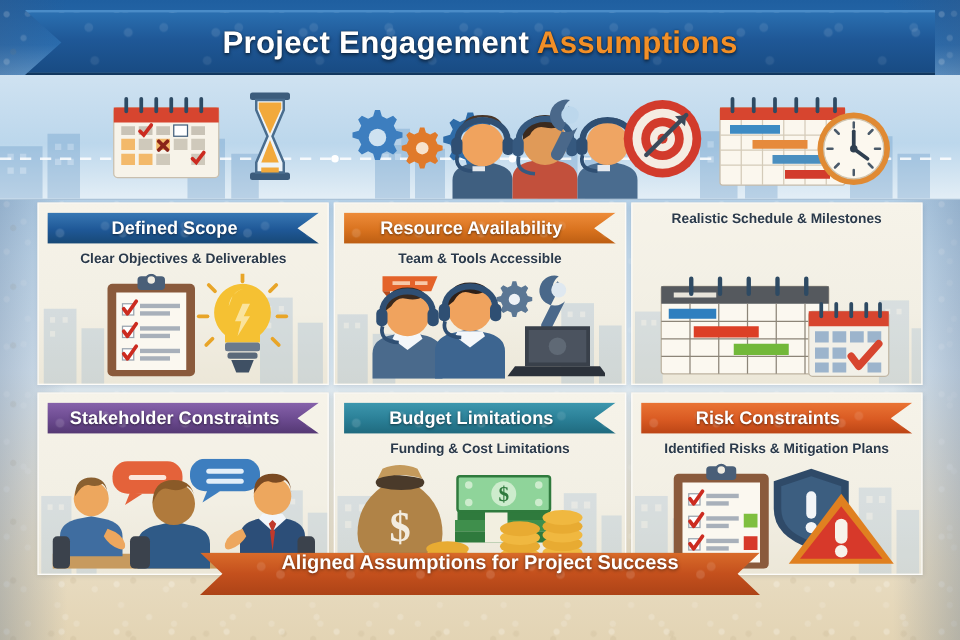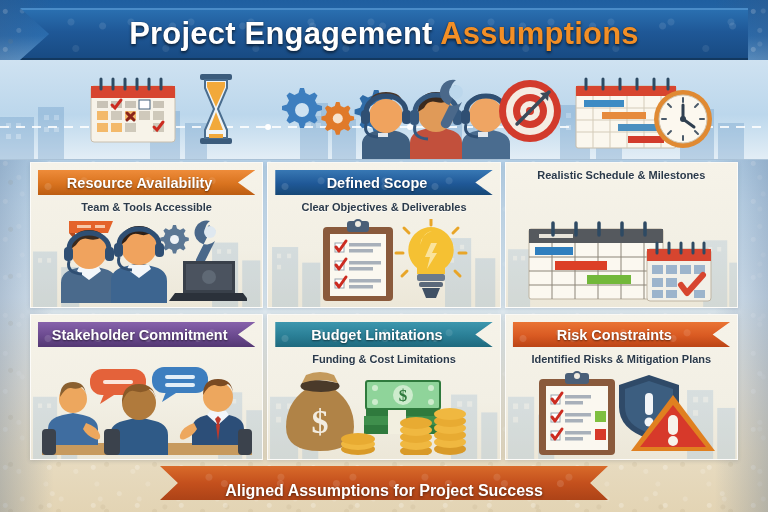--- a/index.html
+++ b/index.html
@@ -66,21 +66,21 @@
   .title-banner .speck {
     position: absolute; inset: 0;
     background-image:
       radial-gradient(circle at 18% 40%, rgba(255,255,255,.10) 0 3px, transparent 4px),
       radial-gradient(circle at 62% 70%, rgba(255,255,255,.08) 0 3px, transparent 4px),
       radial-gradient(circle at 85% 25%, rgba(255,255,255,.09) 0 3px, transparent 4px);
     background-size: 70px 40px, 90px 55px, 60px 48px;
     pointer-events: none;
   }
   .title-text {
-    font-size: 31px; font-weight: bold; letter-spacing: .2px;
+    font-size: 25px; font-weight: bold; letter-spacing: .2px;
     color: #ffffff;
     text-shadow: 0 2px 3px rgba(0,0,0,.55), 0 0 1px rgba(0,0,0,.6);
     white-space: nowrap; position: relative;
   }
   .title-accent { color: #f28f27; }
 
   
   .header-strip {
     position: absolute; left: 0; top: 60px;
     width: 768px; height: 100px;
@@ -148,25 +148,25 @@
   }
   .art {
     position: relative; z-index: 2;
     flex: 1; width: 100%;
     display: flex; align-items: flex-end; justify-content: center;
     padding-bottom: 4px;
   }
 
   
   .footer-ribbon {
-    position: absolute; left: 160px; top: 466px;
+    position: absolute; left: 160px; top: 442px;
     width: 448px; height: 34px;
     background: linear-gradient(to bottom, #d96b2a 0%, #c4501d 50%, #ad4317 100%);
     clip-path: polygon(0 0, 100% 0, 96% 50%, 100% 100%, 0 100%, 4% 50%);
-    display: flex; align-items: flex-end; justify-content: center;
+    display: flex; align-items: flex-start; justify-content: center;
     box-shadow: 0 2px 6px rgba(0,0,0,.35);
     z-index: 7;
   }
   .footer-ribbon::after {
     content:"";
     position:absolute; inset:0;
     background-image:
       radial-gradient(circle at 15% 55%, rgba(255,255,255,.12) 0 3px, transparent 4px),
       radial-gradient(circle at 68% 28%, rgba(255,255,255,.10) 0 3px, transparent 4px);
     background-size: 56px 32px, 72px 40px;
@@ -395,92 +395,20 @@
   <div class="title-banner">
     <span class="speck"></span>
     <span class="title-text"><span>Project Engagement </span><span class="title-accent">Assumptions</span></span>
   </div>
 
   <div class="grid">
 
     <div class="card">
       <svg class="citybg" viewBox="0 0 230 80" preserveAspectRatio="none">
         <g fill="#6d9cc8">
-            <rect x="2" y="30" width="24" height="50"></rect>
-            <rect x="30" y="44" width="18" height="36"></rect>
-            <rect x="180" y="22" width="26" height="58"></rect>
-            <rect x="210" y="38" width="18" height="42"></rect>
-          </g>
-        <g fill="#fff" opacity=".5">
-            <rect x="7" y="36" width="4" height="4"></rect>
-            <rect x="16" y="36" width="4" height="4"></rect>
-            <rect x="185" y="28" width="4" height="4"></rect>
-            <rect x="195" y="28" width="4" height="4"></rect>
-          </g>
-      </svg>
-      <div class="ribbon" style="background:linear-gradient(to bottom,#ee8c3a 0%,#d9731f 55%,#bc5d12 100%)">
-        <span class="ribbon-text">Resource Availability</span>
-      </div>
-      <div class="subtitle">Team &amp; Tools Accessible</div>
-      <div class="art">
-        <svg width="200" height="86" viewBox="0 0 200 86">
-          <g fill="#5b7794">
-            <path d="M126 8 l3 0 l1 3.6 l3 1.4 l3.4-1.8 l2.2 2.2 l-1.8 3.4 l1.4 3 l3.6 1 l0 3 l-3.6 1 l-1.4 3 l1.8 3.4 l-2.2 2.2 l-3.4-1.8 l-3 1.4 l-1 3.6 l-3 0 l-1-3.6 l-3-1.4 l-3.4 1.8 l-2.2-2.2 l1.8-3.4 l-1.4-3 l-3.6-1 l0-3 l3.6-1 l1.4-3 l-1.8-3.4 l2.2-2.2 l3.4 1.8 l3-1.4 z"></path>
-          </g>
-          <circle cx="127.5" cy="22.5" r="4.5" fill="#eef2f6"></circle>
-          <g>
-            <path d="M163 4 a12 12 0 1 0 5 20 l-11 22 a4.5 4.5 0 0 1 -8 -3.6 l11 -22 a12 12 0 0 1 3 -16.4 z
-                     M162 8 l-5 7 l4.5 4.5 l7 -5.4 z" fill="#4a688a"></path>
-            <circle cx="163" cy="15" r="6" fill="#dfe8f0"></circle>
-          </g>
-
-          <g>
-            <path d="M22 4 h44 l-5 12 h-39 z" fill="#e4632a"></path>
-            <path d="M22 16 h6 v7 z" fill="#b64a1c"></path>
-            <g fill="#f7c8a8">
-                <rect x="30" y="8" width="14" height="3"></rect>
-                <rect x="48" y="8" width="10" height="3"></rect>
-              </g>
-          </g>
-
-          <g>
-            <path d="M14 86 v-20 q0-12 16-15 l12-3 l12 3 q16 3 16 15 v20 z" fill="#4a6a8c"></path>
-            <path d="M30 54 l12 9 l12-9 l-2 -4 l-20 0 z" fill="#f4f7fa"></path>
-            <circle cx="42" cy="34" r="18" fill="#f0a35e"></circle>
-            <path d="M24 32 q0-19 18-19 q18 0 18 19 q0-8 -5-12 q-6 4 -14 2 q-7 -2 -12 6 z" fill="#3a2a1e"></path>
-            <path d="M22 32 a20 16 0 0 1 40 0" stroke="#2f4f73" stroke-width="5" fill="none"></path>
-            <rect x="17" y="30" width="9" height="14" rx="4" fill="#2f4f73"></rect>
-            <rect x="58" y="30" width="9" height="14" rx="4" fill="#2f4f73"></rect>
-            <path d="M22 44 q-3 12 13 13" stroke="#2f4f73" stroke-width="3" fill="none"></path>
-          </g>
-
-          <g>
-            <path d="M64 86 v-22 q0-12 16-15 l12-3 l12 3 q16 3 16 15 v22 z" fill="#3d6590"></path>
-            <path d="M80 52 l12 9 l12-9 l-2 -4 l-20 0 z" fill="#f4f7fa"></path>
-            <circle cx="92" cy="30" r="18" fill="#f0a35e"></circle>
-            <path d="M74 28 q0-19 18-19 q18 0 18 19 q0-9 -5-13 q-6 5 -14 2 q-7 -2 -12 7 z" fill="#2e2018"></path>
-            <path d="M72 28 a20 16 0 0 1 40 0" stroke="#2f4f73" stroke-width="5" fill="none"></path>
-            <rect x="67" y="26" width="9" height="14" rx="4" fill="#2f4f73"></rect>
-            <rect x="108" y="26" width="9" height="14" rx="4" fill="#2f4f73"></rect>
-            <path d="M72 40 q-3 12 13 13" stroke="#2f4f73" stroke-width="3" fill="none"></path>
-          </g>
-
-          <g>
-            <path d="M136 44 h52 v32 h-52 z" fill="#39404a"></path>
-            <path d="M139 47 h46 v26 h-46 z" fill="#4b535f"></path>
-            <ellipse cx="162" cy="60" rx="7" ry="7" fill="#5f6975"></ellipse>
-            <path d="M128 76 h68 l6 8 h-80 z" fill="#2b313a"></path>
-          </g>
-        </svg>
-      </div>
-    </div>
-
-    <div class="card">
-      <svg class="citybg" viewBox="0 0 230 80" preserveAspectRatio="none">
-        <g fill="#6d9cc8">
             <rect x="4" y="26" width="26" height="54"></rect>
             <rect x="34" y="40" width="18" height="40"></rect>
             <rect x="176" y="18" width="26" height="62"></rect>
             <rect x="206" y="36" width="20" height="44"></rect>
           </g>
         <g fill="#fff" opacity=".5">
             <rect x="9" y="32" width="4" height="4"></rect>
             <rect x="19" y="32" width="4" height="4"></rect>
             <rect x="9" y="42" width="4" height="4"></rect>
             <rect x="181" y="24" width="4" height="4"></rect>
@@ -525,20 +453,92 @@
                 <line x1="168" y1="34" x2="175" y2="34"></line>
               <line x1="116" y1="52" x2="111" y2="57"></line>
                 <line x1="164" y1="52" x2="169" y2="57"></line>
             </g>
             <path d="M140 8 a23 23 0 0 1 14 41 v6 h-28 v-6 a23 23 0 0 1 14 -41 z" fill="#f5c133"></path>
             <path d="M132 18 a14 14 0 0 1 9 -6 a16 16 0 0 0 -12 14 z" fill="#fce79a"></path>
             <path d="M140 24 l-6 14 h5 l-3 12 l10 -16 h-5 l5 -10 z" fill="#fbe7a8" opacity=".9"></path>
             <rect x="126" y="55" width="28" height="7" rx="2" fill="#6b7a8c"></rect>
             <rect x="128" y="63" width="24" height="5" rx="2" fill="#5b697a"></rect>
             <path d="M131 69 h18 l-4 10 h-10 z" fill="#3f5064"></path>
+          </g>
+        </svg>
+      </div>
+    </div>
+
+    <div class="card">
+      <svg class="citybg" viewBox="0 0 230 80" preserveAspectRatio="none">
+        <g fill="#6d9cc8">
+            <rect x="2" y="30" width="24" height="50"></rect>
+            <rect x="30" y="44" width="18" height="36"></rect>
+            <rect x="180" y="22" width="26" height="58"></rect>
+            <rect x="210" y="38" width="18" height="42"></rect>
+          </g>
+        <g fill="#fff" opacity=".5">
+            <rect x="7" y="36" width="4" height="4"></rect>
+            <rect x="16" y="36" width="4" height="4"></rect>
+            <rect x="185" y="28" width="4" height="4"></rect>
+            <rect x="195" y="28" width="4" height="4"></rect>
+          </g>
+      </svg>
+      <div class="ribbon" style="background:linear-gradient(to bottom,#ee8c3a 0%,#d9731f 55%,#bc5d12 100%)">
+        <span class="ribbon-text">Resource Availability</span>
+      </div>
+      <div class="subtitle">Team &amp; Tools Accessible</div>
+      <div class="art">
+        <svg width="200" height="86" viewBox="0 0 200 86">
+          <g fill="#5b7794">
+            <path d="M126 8 l3 0 l1 3.6 l3 1.4 l3.4-1.8 l2.2 2.2 l-1.8 3.4 l1.4 3 l3.6 1 l0 3 l-3.6 1 l-1.4 3 l1.8 3.4 l-2.2 2.2 l-3.4-1.8 l-3 1.4 l-1 3.6 l-3 0 l-1-3.6 l-3-1.4 l-3.4 1.8 l-2.2-2.2 l1.8-3.4 l-1.4-3 l-3.6-1 l0-3 l3.6-1 l1.4-3 l-1.8-3.4 l2.2-2.2 l3.4 1.8 l3-1.4 z"></path>
+          </g>
+          <circle cx="127.5" cy="22.5" r="4.5" fill="#eef2f6"></circle>
+          <g>
+            <path d="M163 4 a12 12 0 1 0 5 20 l-11 22 a4.5 4.5 0 0 1 -8 -3.6 l11 -22 a12 12 0 0 1 3 -16.4 z
+                     M162 8 l-5 7 l4.5 4.5 l7 -5.4 z" fill="#4a688a"></path>
+            <circle cx="163" cy="15" r="6" fill="#dfe8f0"></circle>
+          </g>
+
+          <g>
+            <path d="M22 4 h44 l-5 12 h-39 z" fill="#e4632a"></path>
+            <path d="M22 16 h6 v7 z" fill="#b64a1c"></path>
+            <g fill="#f7c8a8">
+                <rect x="30" y="8" width="14" height="3"></rect>
+                <rect x="48" y="8" width="10" height="3"></rect>
+              </g>
+          </g>
+
+          <g>
+            <path d="M14 86 v-20 q0-12 16-15 l12-3 l12 3 q16 3 16 15 v20 z" fill="#4a6a8c"></path>
+            <path d="M30 54 l12 9 l12-9 l-2 -4 l-20 0 z" fill="#f4f7fa"></path>
+            <circle cx="42" cy="34" r="18" fill="#f0a35e"></circle>
+            <path d="M24 32 q0-19 18-19 q18 0 18 19 q0-8 -5-12 q-6 4 -14 2 q-7 -2 -12 6 z" fill="#3a2a1e"></path>
+            <path d="M22 32 a20 16 0 0 1 40 0" stroke="#2f4f73" stroke-width="5" fill="none"></path>
+            <rect x="17" y="30" width="9" height="14" rx="4" fill="#2f4f73"></rect>
+            <rect x="58" y="30" width="9" height="14" rx="4" fill="#2f4f73"></rect>
+            <path d="M22 44 q-3 12 13 13" stroke="#2f4f73" stroke-width="3" fill="none"></path>
+          </g>
+
+          <g>
+            <path d="M64 86 v-22 q0-12 16-15 l12-3 l12 3 q16 3 16 15 v22 z" fill="#3d6590"></path>
+            <path d="M80 52 l12 9 l12-9 l-2 -4 l-20 0 z" fill="#f4f7fa"></path>
+            <circle cx="92" cy="30" r="18" fill="#f0a35e"></circle>
+            <path d="M74 28 q0-19 18-19 q18 0 18 19 q0-9 -5-13 q-6 5 -14 2 q-7 -2 -12 7 z" fill="#2e2018"></path>
+            <path d="M72 28 a20 16 0 0 1 40 0" stroke="#2f4f73" stroke-width="5" fill="none"></path>
+            <rect x="67" y="26" width="9" height="14" rx="4" fill="#2f4f73"></rect>
+            <rect x="108" y="26" width="9" height="14" rx="4" fill="#2f4f73"></rect>
+            <path d="M72 40 q-3 12 13 13" stroke="#2f4f73" stroke-width="3" fill="none"></path>
+          </g>
+
+          <g>
+            <path d="M136 44 h52 v32 h-52 z" fill="#39404a"></path>
+            <path d="M139 47 h46 v26 h-46 z" fill="#4b535f"></path>
+            <ellipse cx="162" cy="60" rx="7" ry="7" fill="#5f6975"></ellipse>
+            <path d="M128 76 h68 l6 8 h-80 z" fill="#2b313a"></path>
           </g>
         </svg>
       </div>
     </div>
 
     <div class="card">
       <svg class="citybg" viewBox="0 0 230 80" preserveAspectRatio="none">
         <g fill="#7aa5cc">
             <rect x="2" y="28" width="22" height="52"></rect>
             <rect x="196" y="20" width="24" height="60"></rect>
@@ -613,21 +613,21 @@
             <rect x="214" y="36" width="16" height="44"></rect>
           </g>
         <g fill="#fff" opacity=".5">
             <rect x="7" y="30" width="4" height="4"></rect>
             <rect x="16" y="30" width="4" height="4"></rect>
             <rect x="191" y="26" width="4" height="4"></rect>
             <rect x="200" y="26" width="4" height="4"></rect>
           </g>
       </svg>
       <div class="ribbon" style="background:linear-gradient(to bottom,#8762ab 0%,#6b4a8f 55%,#543873 100%)">
-        <span class="ribbon-text">Stakeholder Commitment</span>
+        <span class="ribbon-text">Stakeholder Constraints</span>
       </div>
       <div class="art">
         <svg width="210" height="88" viewBox="0 0 210 88">
           <g>
             <rect x="48" y="2" width="56" height="26" rx="12" fill="#e4623a"></rect>
             <path d="M62 27 l-4 10 l14 -9 z" fill="#e4623a"></path>
             <rect x="61" y="13" width="30" height="4" rx="2" fill="#fbe6dc"></rect>
           </g>
           <g>
             <rect x="110" y="0" width="56" height="26" rx="12" fill="#3d7ebf"></rect>

